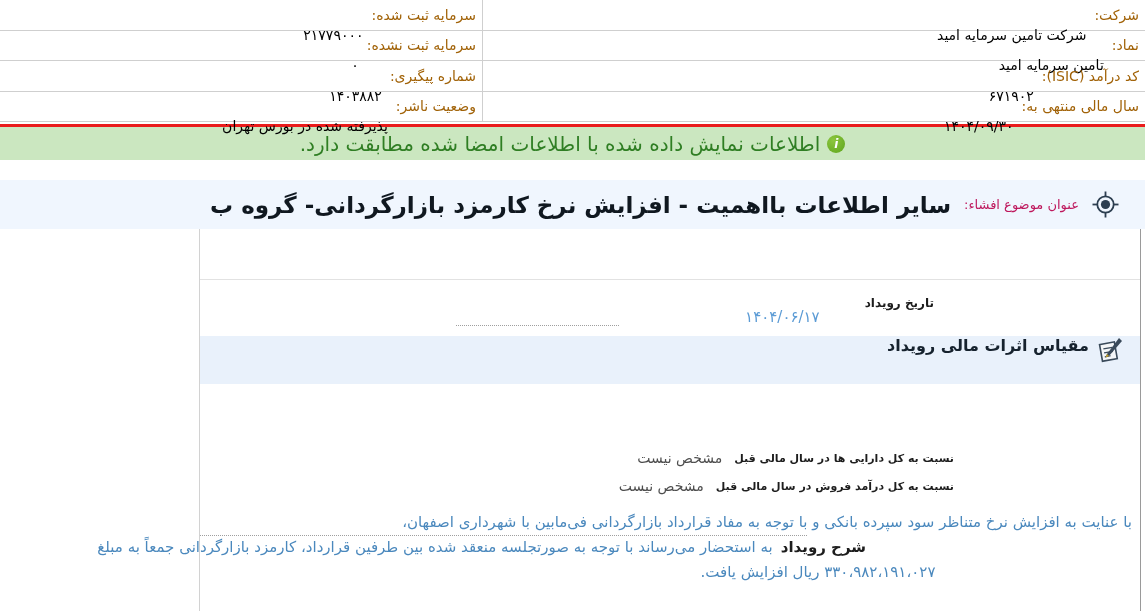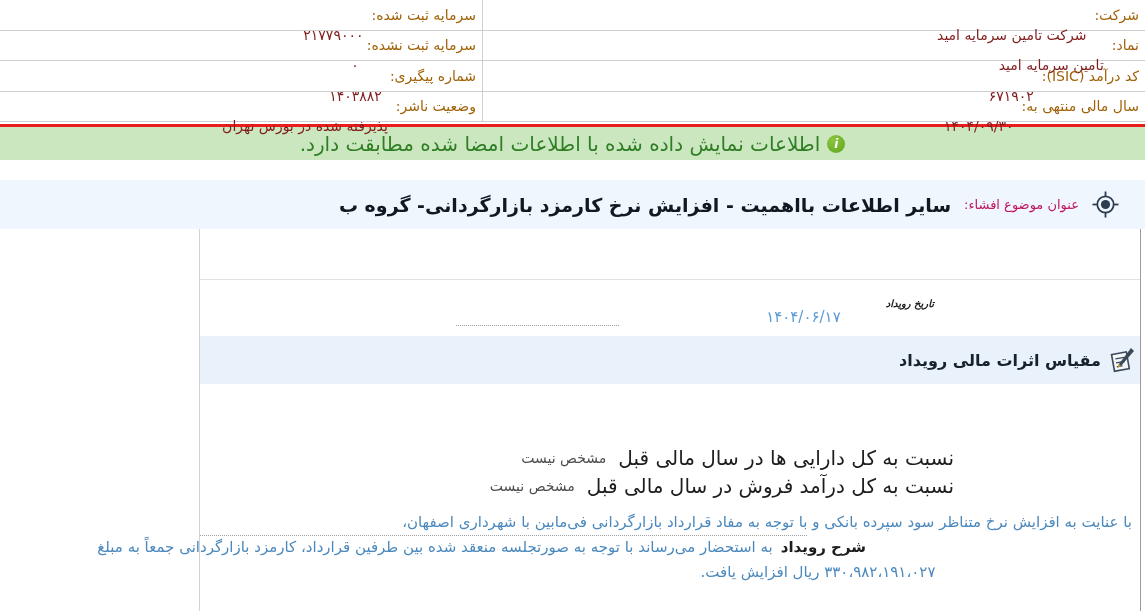--- a/index.html
+++ b/index.html
@@ -5,57 +5,57 @@
   * { margin:0; padding:0; box-sizing:border-box; }
   html,body { width:1145px; height:612px; overflow:hidden; background:#fff;
               font-family:"DejaVu Sans","Liberation Sans",sans-serif; direction:rtl; }
 
   
   .info-table { display:grid; grid-template-columns:662px 483px; direction:rtl; }
   .it-cell { height:30.5px; border-bottom:1px solid #cfcfcf; display:flex; align-items:center;
              padding-right:6px; font-size:14px; white-space:nowrap; }
   .it-cell.col-left { border-right:1px solid #cfcfcf; }
   .it-label { color:#a16207; margin-left:8px; }
-  .it-value { color:#7f1d1d;margin-top:40px; }
+  .it-value { color:#000000;margin-top:40px; }
 
   
   .red-line { height:3px; background:#ea1c1c; margin-top:2px; }
   .green-banner { height:33px; background:#cbe7c0; display:flex; align-items:center;
                   justify-content:center; gap:7px; }
   .green-banner .msg { color:#2f7e23; font-size:20px; }
   .info-icon { width:18px; height:18px; border-radius:50%;
                background:radial-gradient(circle at 35% 30%, #8dc63f, #5da51c);
                color:#fff; font-size:12px; font-weight:bold; display:flex;
                align-items:center; justify-content:center; font-style:italic; }
 
   
   .subject-row { margin-top:20px; height:49px; background:#f0f6fe; display:flex;
                  align-items:center; gap:13px; padding-right:26px; }
   .subject-label { color:#be185d; font-size:13px; white-space:nowrap; }
-  .subject-title { color:#101820; font-size:19px; font-weight:bold; white-space:nowrap; }
+  .subject-title { color:#101820; font-size:23px; font-weight:bold; white-space:nowrap; }
 
   
   .panel { position:relative; margin-right:4px; width:942px; height:382px; background:#fff;
            border-right:1px solid #9a9a9a; border-left:1px solid #d2d2d2; }
   .spacer-row { height:51px; border-bottom:1px solid #e2e2e2; }
 
   .date-row { position:relative; height:46px; display:flex; align-items:center;
               padding-right:206px; gap:45px; }
-  .date-label { font-size:10px; font-weight:bold; color:#1d1d1d;font-style:italic; }
+  .date-label { font-size:12px; font-weight:bold; color:#1d1d1d; }
   .date-value { font-size:15px; color:#5b9bd5;margin-top:28px; }
   .date-dotted { position:absolute; bottom:0; left:256px; width:163px;
                  border-top:1px dotted #9f9f9f; }
 
   .section-band { margin-top:10px; height:48px; background:#e9f1fb; display:flex;
-                  align-items:center; gap:6px; padding-right:5px; }
+                  gap:6px; padding-right:17px; }
   .section-title { font-size:16px; font-weight:bold; color:#16222e; }
 
   .ratio-rows { margin-top:60px; }
   .ratio-row { height:28px; display:flex; align-items:center; padding-right:186px; gap:12px; }
-  .ratio-label { font-size:20px; font-weight:normal; color:#1d1d1d; white-space:nowrap; }
+  .ratio-label { font-size:11px; font-weight:bold; color:#1d1d1d; white-space:nowrap; }
   .ratio-value { font-size:14px; color:#4d4d4d; white-space:nowrap; }
 
   .desc { position:relative; margin-top:10px; font-size:15px; }
   .desc-line { height:25px; line-height:25px; color:#4a88bd; white-space:nowrap; }
   .desc-line1 { text-align:right; padding-right:8px; }
   .desc-line2 { display:flex; align-items:center; padding-right:274px; gap:8px; }
   .desc-label { color:#1d1d1d; font-weight:bold; white-space:nowrap; }
   .desc-line3 { width:500px; margin-right:72px; text-align:center; }
   .desc-dotted { position:absolute; top:25px; right:333px; left:0;
                  border-top:1px dotted #9f9f9f; }

